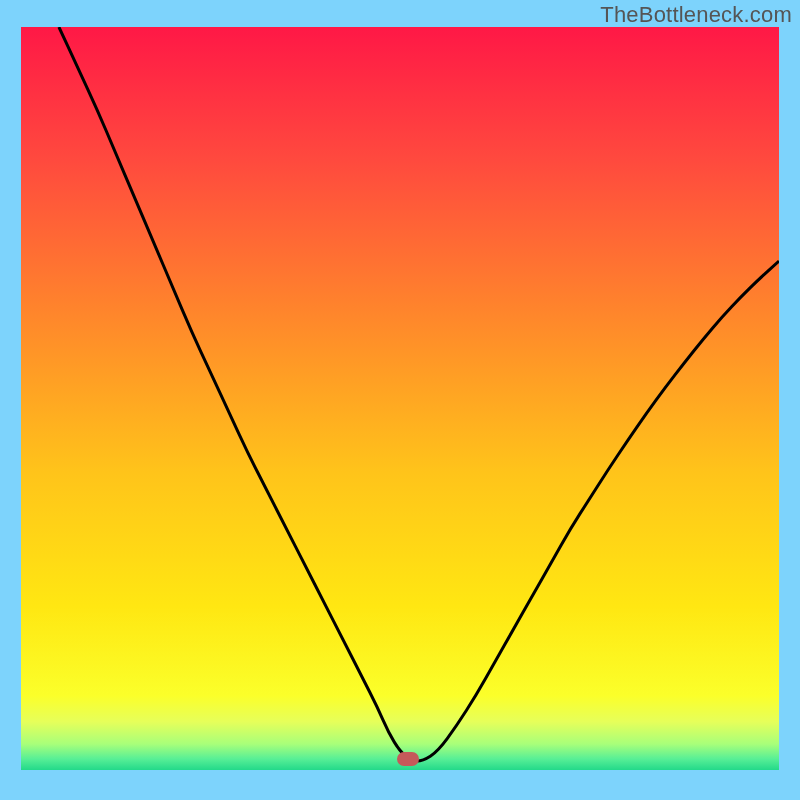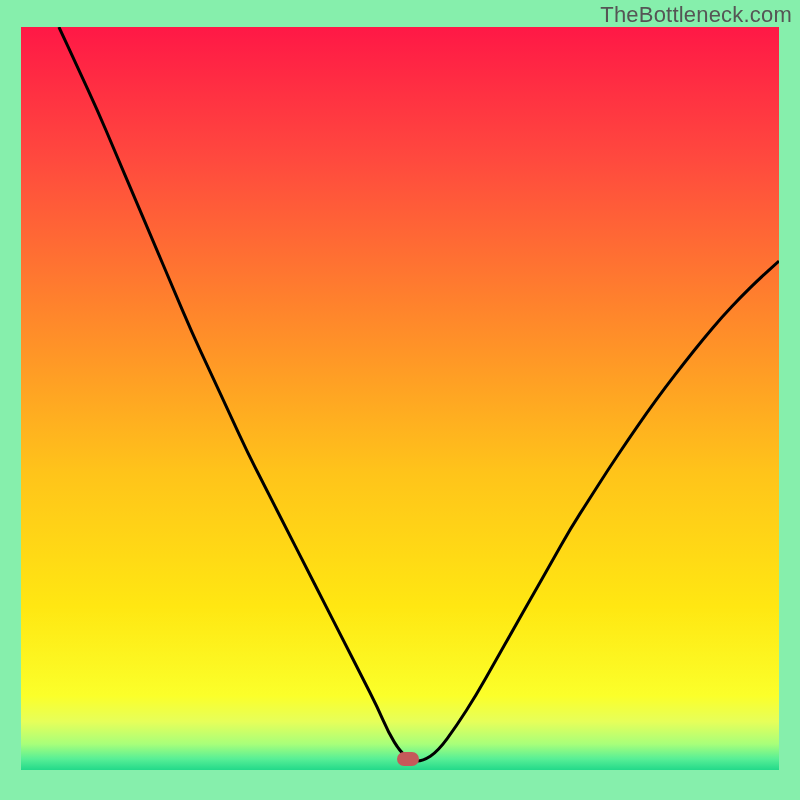--- a/index.html
+++ b/index.html
@@ -8,21 +8,21 @@
     width: 800px;
     height: 800px;
     background: #000;
     overflow: hidden;
     font-family: Arial, Helvetica, sans-serif;
   }
   .frame {
     position: relative;
     width: 800px;
     height: 800px;
-    background: #86efac;
+    background: #7dd3fc;
   }
   .watermark {
     position: absolute;
     top: 2px;
     right: 8px;
     color: #555;
     font-size: 22px;
     font-weight: 500;
     letter-spacing: 0.2px;
     z-index: 10;

